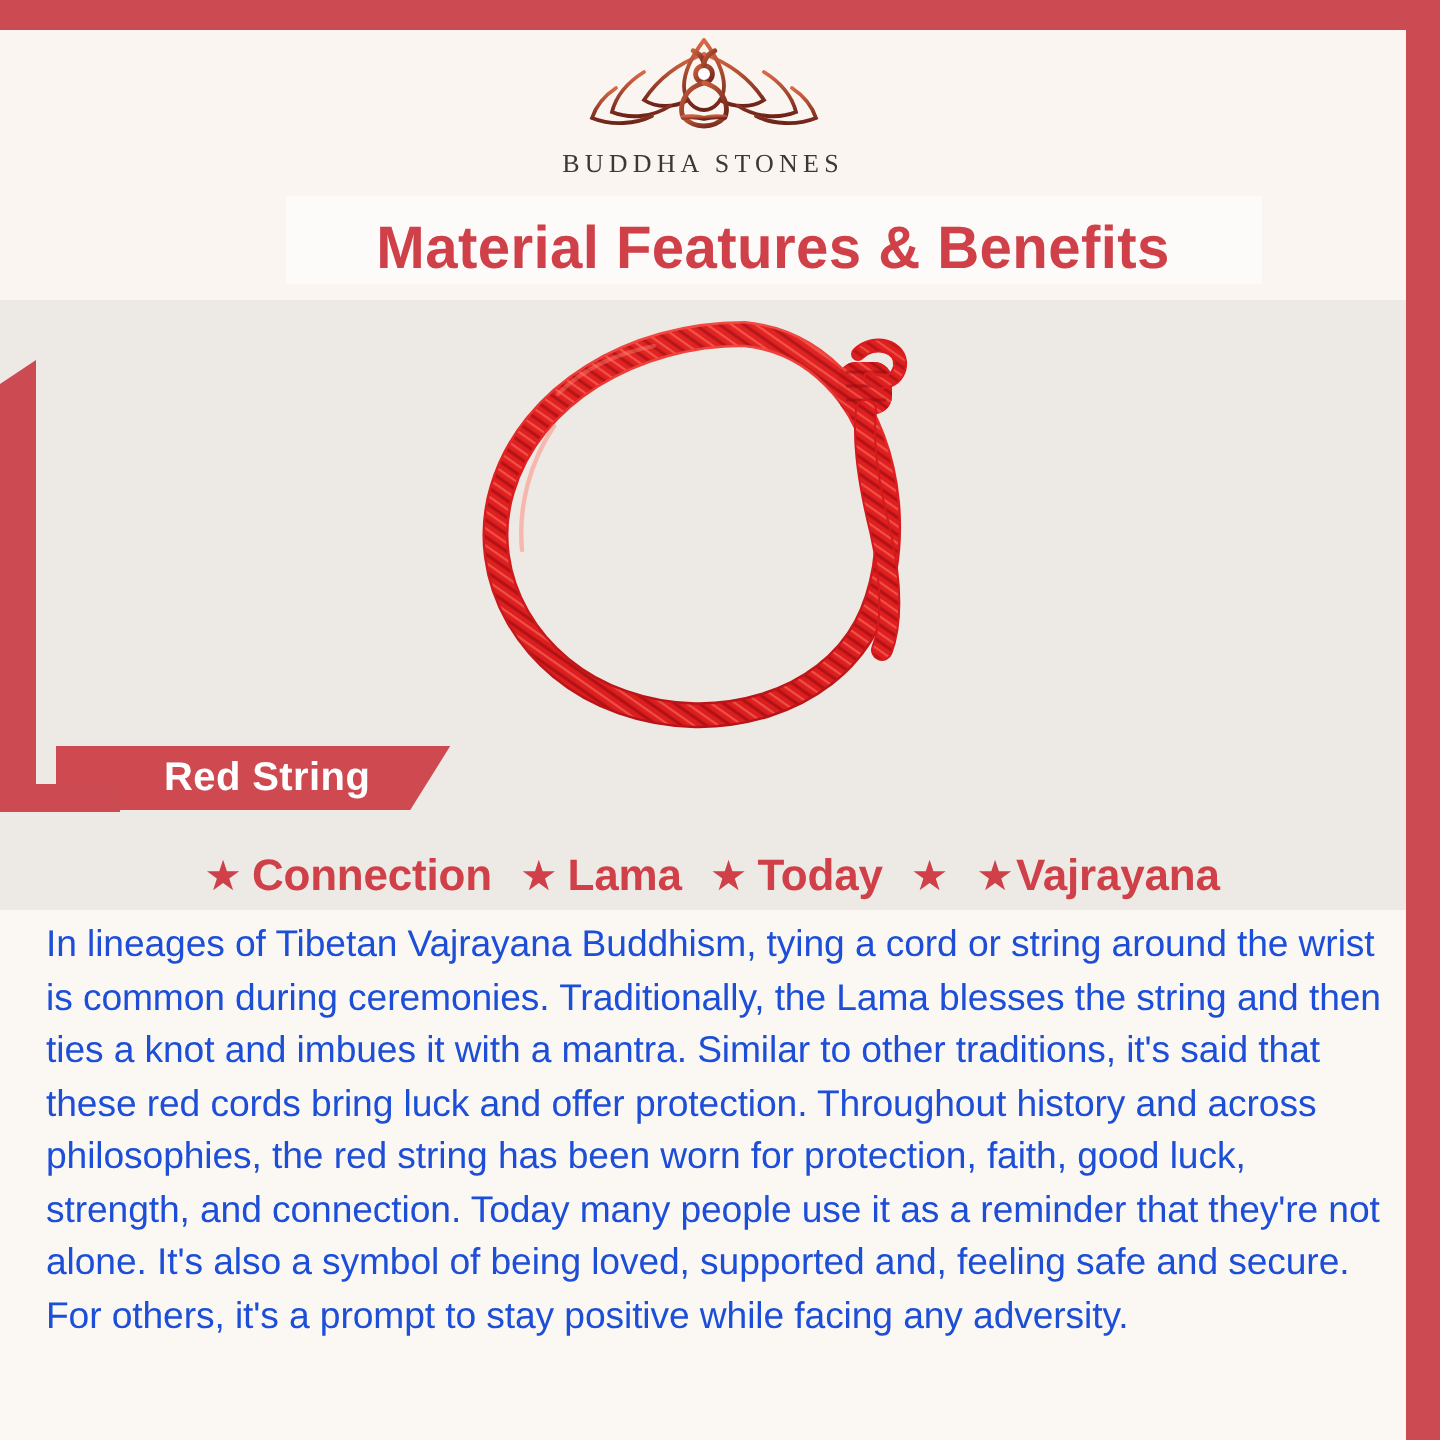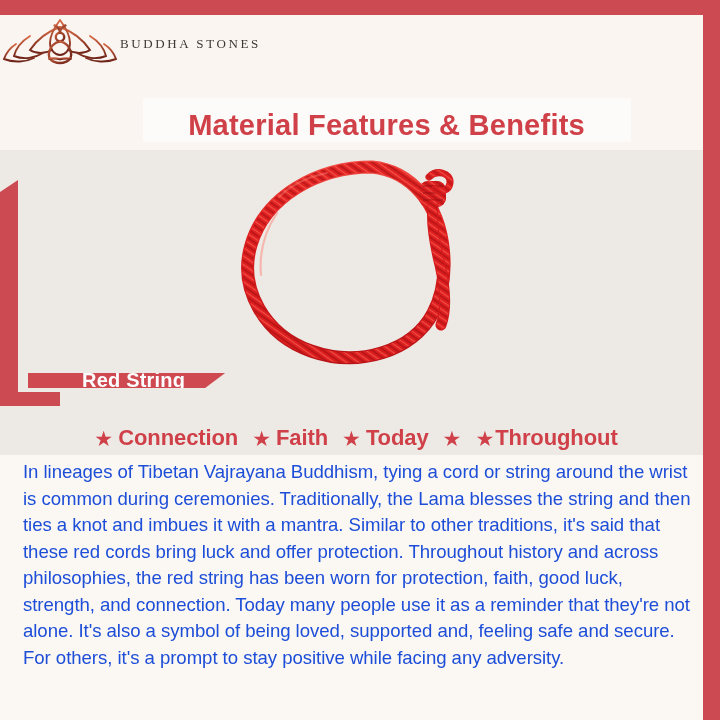--- a/index.html
+++ b/index.html
@@ -29,21 +29,21 @@
   }
 
   
   .band-top   { position:absolute; top:0;   left:0; width:703px; height:150px; background:#faf5f1; }
   .band-mid   { position:absolute; top:150px; left:0; width:703px; height:305px; background:#edeae6; }
   .band-bottom{ position:absolute; top:455px; left:0; width:703px; height:265px; background:#fbf7f3; }
 
   
   .logo-wrap {
     position:absolute; top:14px; left:0; width:703px;
-    display:flex; align-items:center; z-index:5;
+    display:flex; flex-direction:column; align-items:center; z-index:5;
   }
   .logo-mark { width:120px; height:56px; display:block; }
   .logo-word {
     margin-top:4px;
     font-family:"Liberation Serif", serif;
     font-size:13px; letter-spacing:2.6px; color:#3d3833; font-weight:400;
   }
 
   
   .title-band {
@@ -57,21 +57,21 @@
     letter-spacing:.2px; white-space:nowrap; transform:scaleX(.97);
   }
 
   
   .product { position:absolute; top:150px; left:0; width:703px; height:225px; z-index:4;
              display:flex; align-items:center; justify-content:center; }
   .product svg { display:block; }
 
   
   .name-banner {
-    position:absolute; top:373px; left:28px; height:15px; z-index:7;
+    position:absolute; top:373px; left:28px; height:32px; z-index:7;
     background:#cf4a50; color:#ffffff;
     padding:0 40px 0 54px;
     display:flex; align-items:center;
     clip-path: polygon(0 0, 100% 0, calc(100% - 20px) 100%, 0 100%);
     box-shadow: 0 2px 3px rgba(0,0,0,.10);
   }
   .name-banner span {
     font-family:"Liberation Sans Narrow","Liberation Sans", sans-serif;
     font-size:20px; font-weight:700; letter-spacing:.2px; white-space:nowrap;
   }
@@ -203,30 +203,30 @@
     <span>Red String</span>
   </div>
 
   <div class="benefits">
     <div class="benefit">
       <span class="star">★</span>
       <span class="lbl">Connection</span>
     </div>
     <div class="benefit">
       <span class="star">★</span>
-      <span class="lbl">Faith</span>
+      <span class="lbl">Lama</span>
     </div>
     <div class="benefit">
       <span class="star">★</span>
       <span class="lbl">Today</span>
     </div>
     <div class="benefit">
       <span class="star">★</span>
     </div>
     <div class="benefit" style="gap:1px">
       <span class="star">★</span>
-      <span class="lbl">Throughout</span>
+      <span class="lbl">Vajrayana</span>
     </div>
   </div>
 
   <p class="copy">In lineages of Tibetan Vajrayana Buddhism, tying a cord or string around the wrist is common during ceremonies. Traditionally, the Lama blesses the string and then ties a knot and imbues it with a mantra. Similar to other traditions, it's said that these red cords bring luck and offer protection. Throughout history and across philosophies, the red string has been worn for protection, faith, good luck, strength, and connection. Today many people use it as a reminder that they're not alone. It's also a symbol of being loved, supported and, feeling safe and secure. For others, it's a prompt to stay positive while facing any adversity.</p>
 
 </div>
 
 </body></html>

